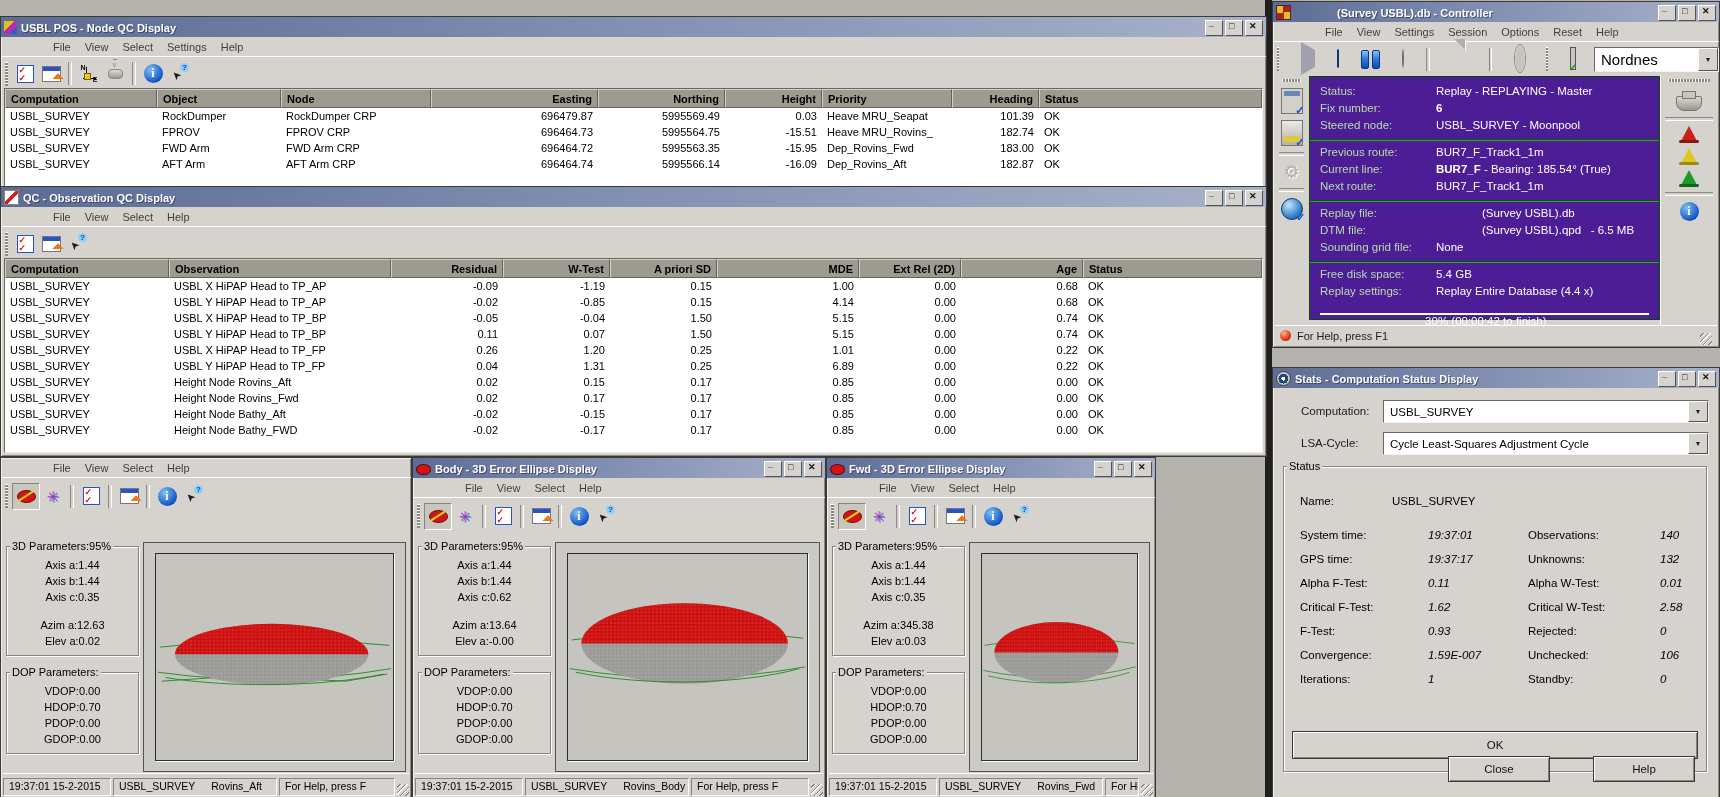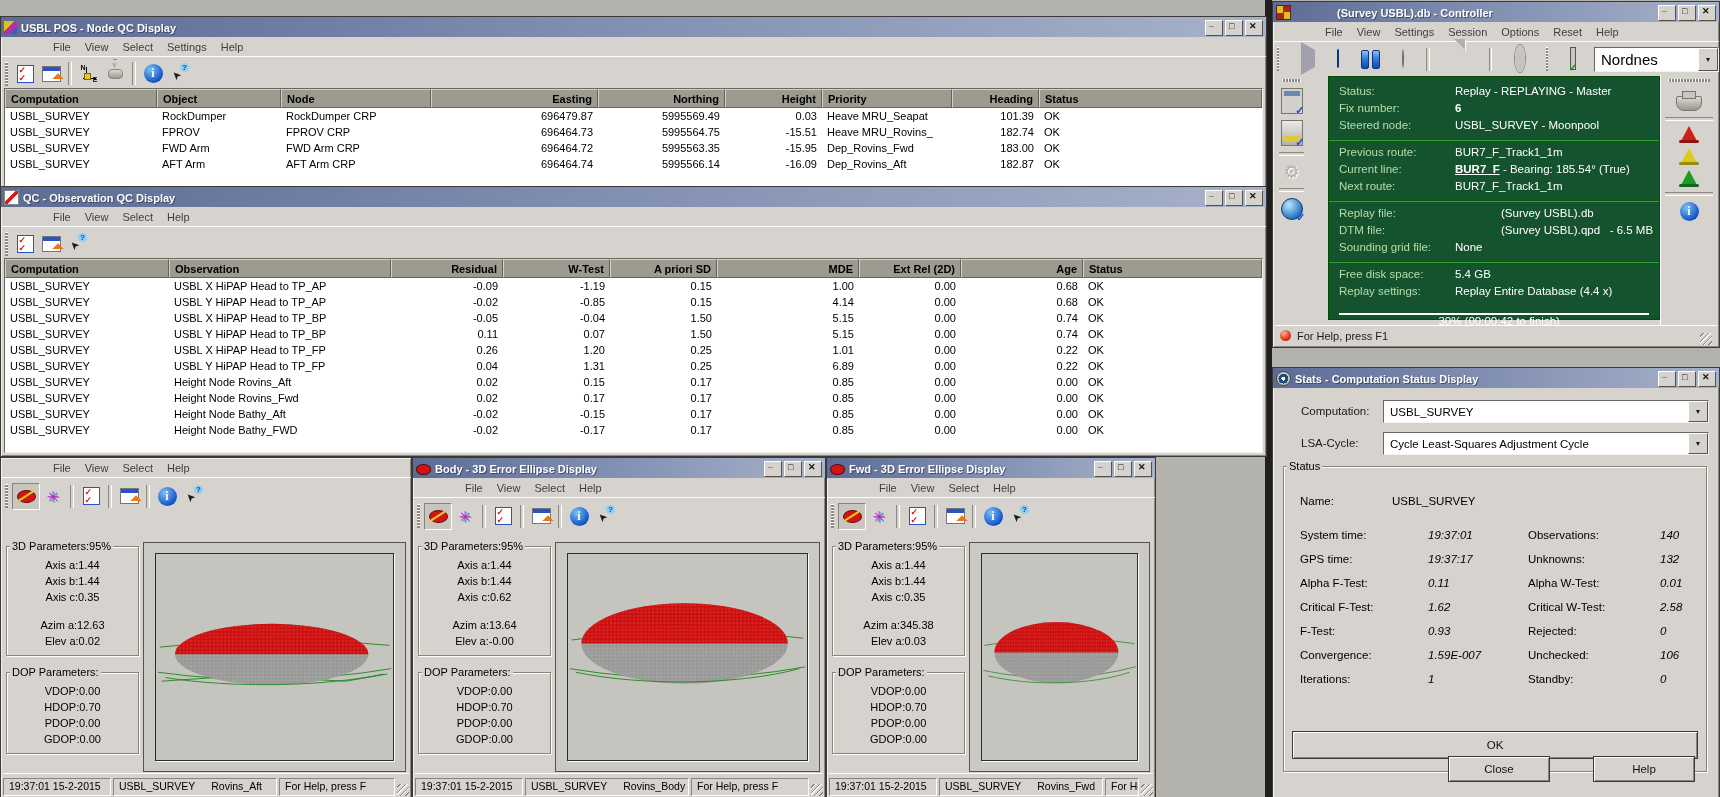--- a/index.html
+++ b/index.html
@@ -153,28 +153,28 @@
         border:1px solid #77756d;border-radius:2px 2px 8px 8px;margin-top:8px;}
   .i-ship::before{content:"";position:absolute;left:5px;top:-6px;width:12px;height:6px;background:#c8c6c0;border:1px solid #77756d;}
   .conewrap{display:flex;flex-direction:column;align-items:center;margin:5px 0;}
   .cone{width:0;height:0;border-left:8px solid transparent;border-right:8px solid transparent;}
   .cone-red{border-bottom:15px solid #cc2018;}
   .cone-yel{border-bottom:15px solid #ddc81e;}
   .cone-grn{border-bottom:15px solid #1e9a28;}
   .conebase{width:20px;height:3px;border-radius:2px;margin-top:-1px;}
   .cb-red{background:#8e1410;}.cb-yel{background:#9a8a10;}.cb-grn{background:#126418;}
 
-  .green{position:absolute;left:36px;right:59px;top:74px;bottom:27px;background:#14532d;border:1px solid #044c04;
-        display:flex;flex-direction:column;padding-top:2px;margin-left:19px;}
+  .green{position:absolute;left:36px;right:59px;top:74px;bottom:27px;background:#4c1d95;border:1px solid #044c04;
+        display:flex;flex-direction:column;padding-top:2px;}
   .gsec{padding:4px 10px 5px;border-bottom:1px solid #055a05;box-shadow:0 1px 0 #2fa32f;}
   .gsec-3{border-bottom:none;box-shadow:none;}
   .grow{display:flex;font-size:11.5px;line-height:17px;}
   .glabel{width:116px;flex:none;color:#b7dcab;}
   .gval{color:#fff;white-space:pre;}
-  .gval b{font-weight:bold;text-decoration:underline;}
+  .gval b{font-weight:bold;}
   .gval.bv{font-weight:bold;}
   .gsec-2 .grow:nth-child(-n+2) .gval{padding-left:46px;}
   .progress{height:17px;margin:8px 10px 6px;border:1px solid #fff;position:relative;background:#0d6e0d;}
   .pfill{position:absolute;left:0;top:0;bottom:0;background:#a6d4a8;}
   .ptext{position:absolute;top:1px;font-size:11.5px;color:#fff;white-space:nowrap;}
   .ctl-sbar{position:absolute;left:2px;right:2px;bottom:2px;height:19px;border-top:1px solid #fff;
         display:flex;align-items:center;gap:6px;padding:0 5px;font-size:11px;color:#1c1c1c;}
   .red-ball{width:11px;height:11px;border-radius:50%;flex:none;
         background:radial-gradient(circle at 35% 30%,#ffb199,#e33410 60%,#8c1500);}
   .ctl-sbar .grip{margin-left:auto;align-self:flex-end;}

